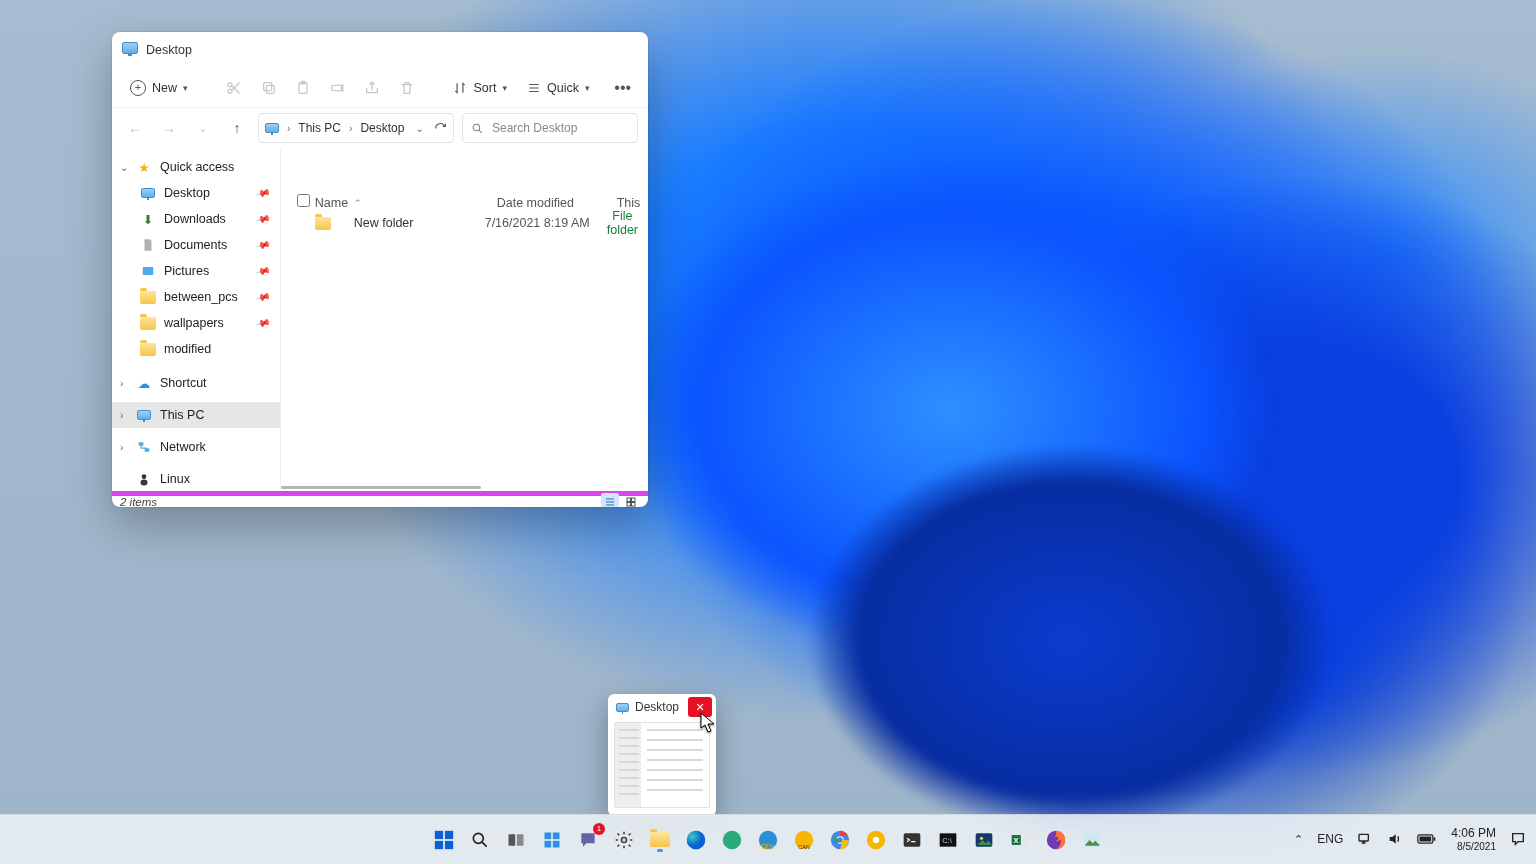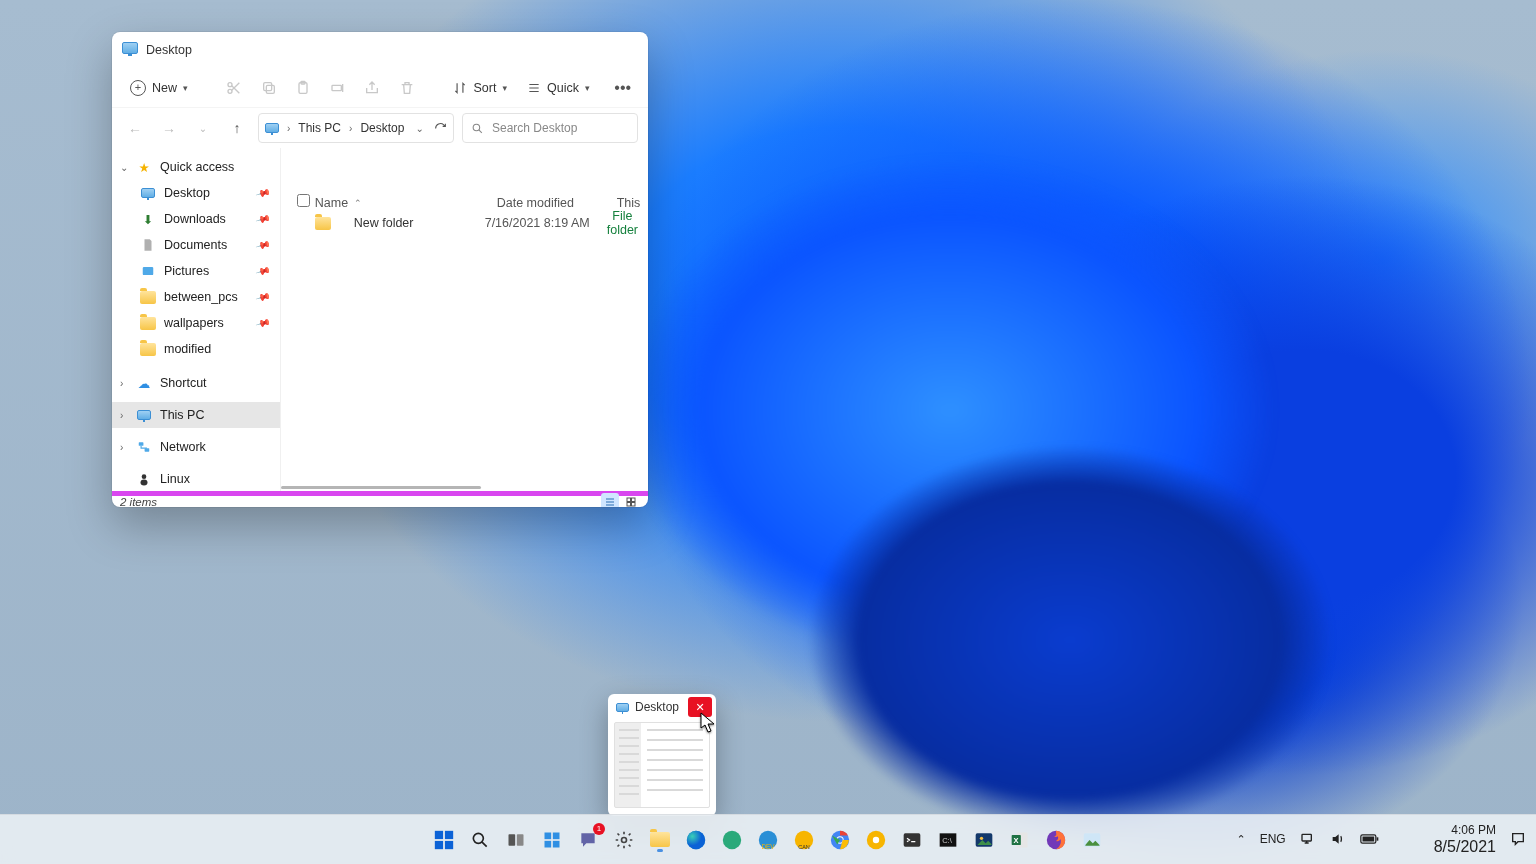--- a/index.html
+++ b/index.html
@@ -115,21 +115,21 @@
     display:flex; align-items:center;
     border-top:1px solid rgba(0,0,0,0.06);
   }
   .taskbar .center{ position:absolute; left:50%; transform:translateX(-50%); display:flex; gap:6px; align-items:center;}
   .taskbar .tray{ position:absolute; right:10px; display:flex; align-items:center; gap:14px; font-size:12px; color:#222;}
   .tbicon{ width:30px; height:30px; display:flex;align-items:center;justify-content:center; border-radius:4px;}
   .tbicon.active::after{ content:""; position:absolute; width:6px; height:3px; background:#4a90e2; border-radius:2px; bottom:3px;}
   .tbicon{ position:relative;}
   .tray .clock{ text-align:right; line-height:1.2;}
   .tray .clock .t{ display:block; font-size:12px;}
-  .tray .clock .d{ display:block; font-size:16px;margin-left:40px;}
+  .tray .clock .d{ display:block; font-size:10px;}
   .tray .caret{ font-size:11px;}
 
   .badge{ position:absolute; top:-2px; right:-2px; width:12px;height:12px;border-radius:50%;background:#e81123;color:#fff;font-size:8px;display:flex;align-items:center;justify-content:center;}
 
   .folder-ic{ width:16px; height:13px; background:linear-gradient(#ffe49c,#f7c547); border-radius:2px; position:relative;}
   .folder-ic::before{ content:""; position:absolute; left:0; top:-3px; width:7px;height:3px;background:#f7c547;border-radius:2px 2px 0 0;}
   .monitor-ic{ width:16px;height:12px;border:1.5px solid #3c8fd4;border-radius:2px;background:linear-gradient(#9fd0f3,#61aee5);display:block;position:relative;}
   .monitor-ic::after{ content:""; position:absolute; left:5px; right:5px; bottom:-3px; height:2px; background:#3c8fd4;}
 
 </style>

